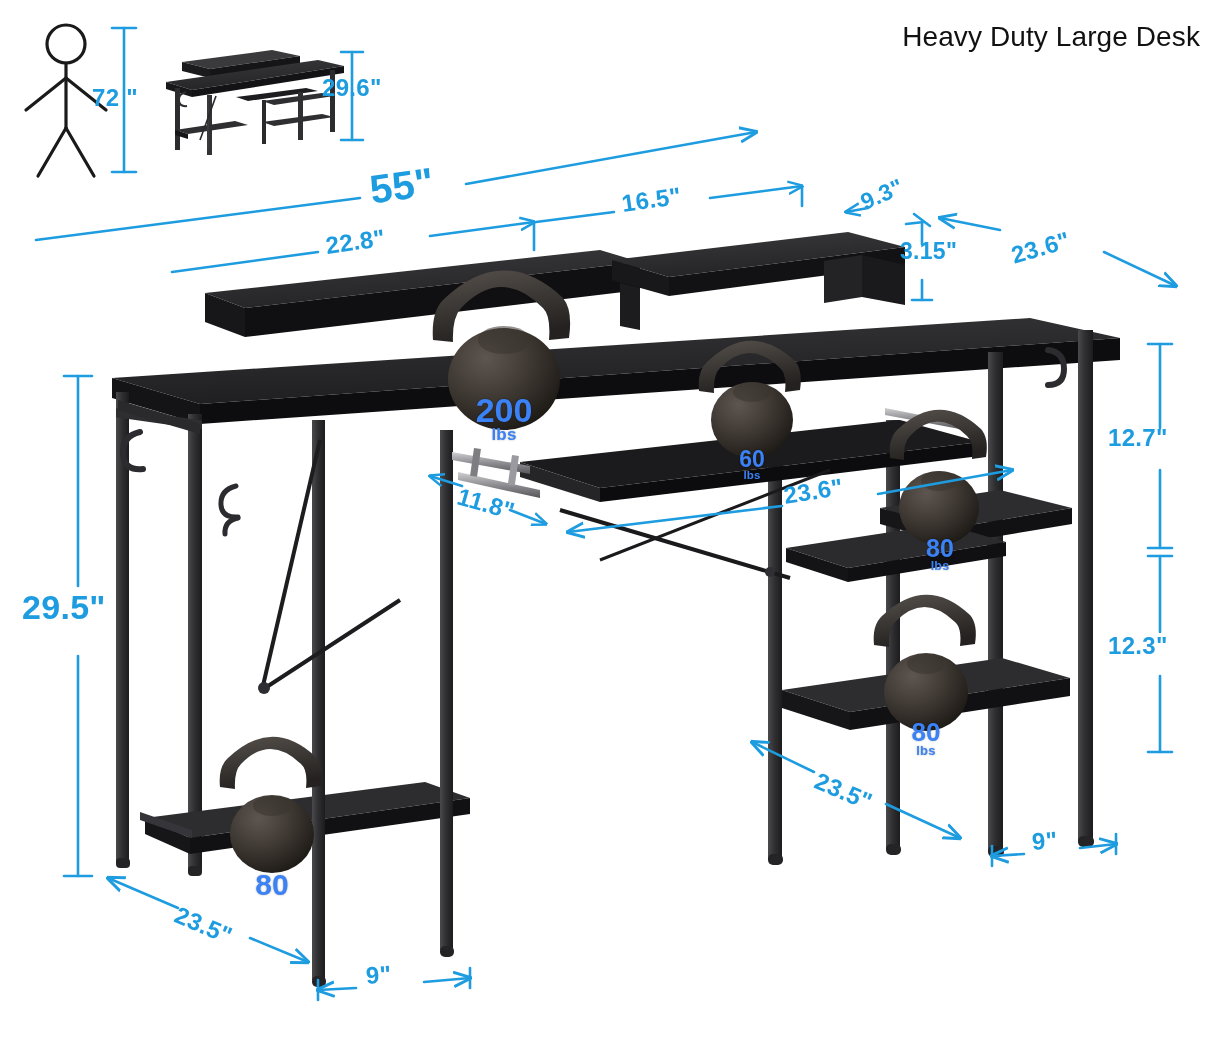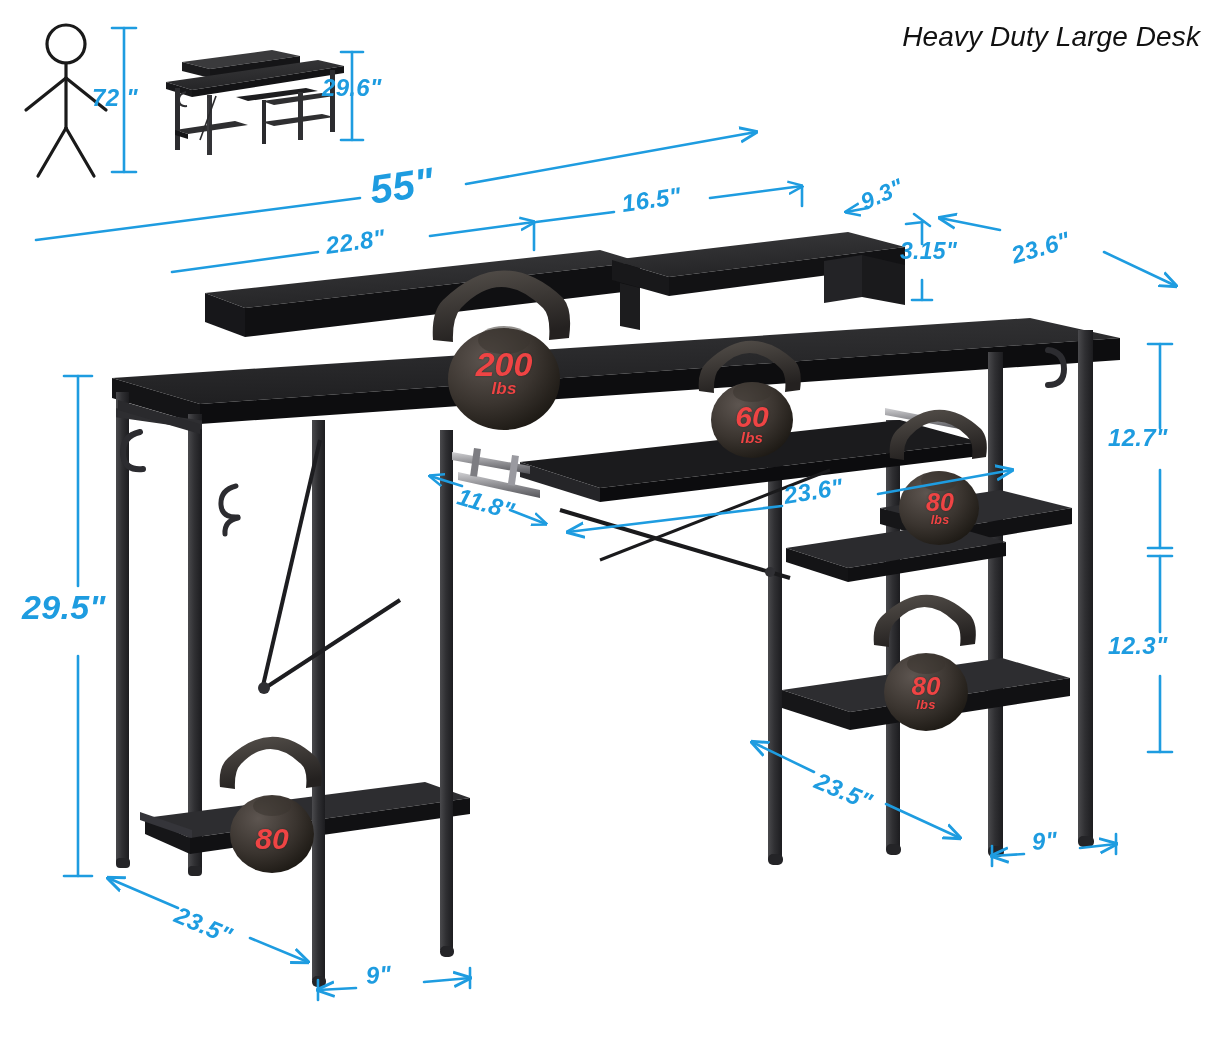--- a/index.html
+++ b/index.html
@@ -1,25 +1,25 @@
 <!DOCTYPE html>
 <html><head>
 <meta charset="utf-8">
 <style>
   html,body{margin:0;padding:0;background:#ffffff;}
   body{width:1214px;height:1050px;overflow:hidden;font-family:"Liberation Sans",sans-serif;}
-  #stage{position:relative;width:1214px;height:1050px;background:#fff;font-style:italic;}
+  #stage{position:relative;width:1214px;height:1050px;background:#fff;}
   #stage svg.layer{position:absolute;left:0;top:0;width:1214px;height:1050px;}
   .title-block{position:absolute;right:14px;top:20px;text-align:right;color:#111;line-height:1.22;}
   .title-block .l1{font-size:28px;font-weight:400;letter-spacing:.1px;}
   .title-block .l2{font-size:28px;font-weight:400;letter-spacing:.1px;}
   .dimtxt{position:absolute;color:#1e9ce0;font-weight:700;white-space:nowrap;
           transform-origin:0 50%;letter-spacing:.3px;}
-  .kb-label{position:absolute;color:#ef4444;font-weight:700;text-align:center;line-height:.97;
-            text-shadow:0 0 2px rgba(0,0,0,.35);pointer-events:none;}
+  .kb-label{position:absolute;color:#3b82f6;font-weight:700;text-align:center;line-height:.97;
+            text-shadow:0 0 2px rgba(0,0,0,.35);pointer-events:none;margin-top:46px;}
   .kb-label .n{display:block;}
   .kb-label .u{display:block;font-size:.5em;letter-spacing:.2px;}
 </style>
 </head>
 <body>
 
 <div id="stage">
 
   <div class="title-block">
     <div class="l1">Heavy Duty Large Desk</div>
@@ -322,21 +322,21 @@
 
   <div class="dimtxt" style="left:816px;top:766px;font-size:24px;transform:rotate(23deg);">23.5"</div>
 
   <div class="dimtxt" style="left:1032px;top:828px;font-size:24px;transform:rotate(-4deg);">9"</div>
 
   <div class="kb-label" style="left:452px;top:348px;width:104px;font-size:34px;">
     <span class="n">200</span>
     <span class="u">lbs</span>
   </div>
 
-  <div class="kb-label" style="left:714px;top:402px;width:76px;font-size:30px;">
+  <div class="kb-label" style="left:714px;top:402px;width:76px;font-size:23px;">
     <span class="n">60</span>
     <span class="u">lbs</span>
   </div>
 
   <div class="kb-label" style="left:903px;top:490px;width:74px;font-size:25px;">
     <span class="n">80</span>
     <span class="u">lbs</span>
   </div>
 
   <div class="kb-label" style="left:888px;top:674px;width:76px;font-size:26px;">

